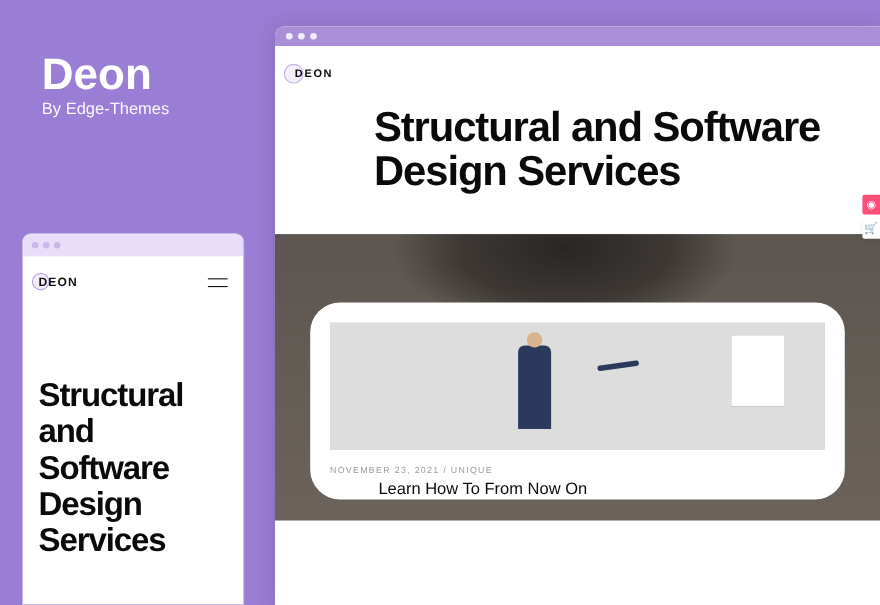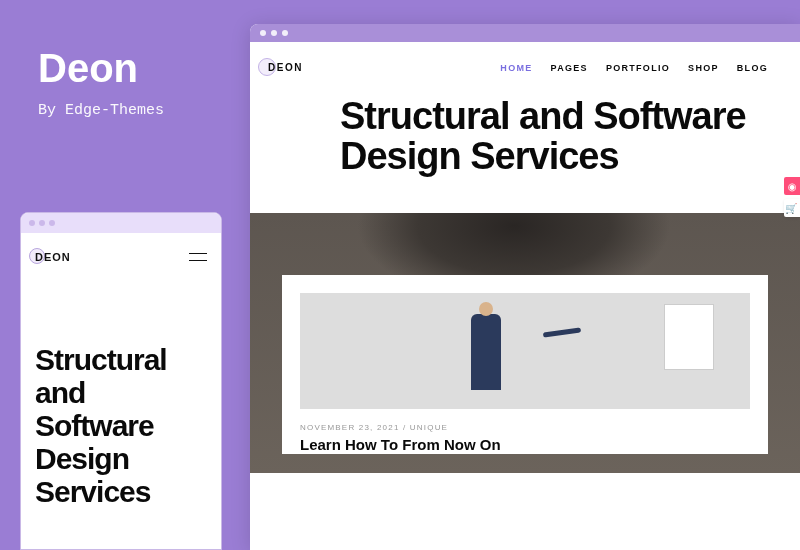--- a/index.html
+++ b/index.html
@@ -22,23 +22,22 @@
   font-weight: 700;
   line-height: 1;
 }
 .title-block .subtitle {
   font-size: 26px;
   font-weight: 400;
   margin-top: 6px;
 }
 .title-block .author {
   font-size: 15px;
-  margin-top: 14px;
+  margin-top: 3px;
   opacity: 0.95;
-  font-family: Liberation Mono, monospace;
 }
 
 
 .mobile {
   position: absolute;
   left: 20px;
   top: 212px;
   width: 202px;
   height: 338px;
   background: #fff;
@@ -180,20 +179,21 @@
 }
 .desktop .card-strip {
   position: absolute;
   left: 32px;
   right: 32px;
   top: 62px;
   background: #fff;
   padding: 18px 18px 0;
   display: flex;
   gap: 24px;
+  border-radius: 27px;
 }
 .card { flex: 1; display: flex; flex-direction: column; }
 .card .thumb {
   height: 116px;
   background: #ddd;
   position: relative;
   overflow: hidden;
 }
 .thumb1 {
   background:
@@ -290,24 +290,25 @@
 }
 .card .meta {
   font-size: 8px;
   letter-spacing: 1.2px;
   color: #999;
   margin-top: 14px;
   text-transform: uppercase;
 }
 .card .post-title {
   font-size: 15px;
-  font-weight: 700;
+  font-weight: 400;
   color: #0a0a0a;
   margin-top: 4px;
   line-height: 1.2;
+  margin-left: 44px;
 }
 
 
 .side-widgets {
   position: absolute;
   right: 0;
   top: 177px;
   width: 16px;
   display: flex;
   flex-direction: column;
@@ -353,27 +354,20 @@
 
 <div class="desktop">
   <div class="titlebar">
     <span class="dot"></span>
     <span class="dot"></span>
     <span class="dot"></span>
   </div>
   <div class="content">
     <div class="nav">
       <div class="logo"><span>DEON</span></div>
-      <div class="menu">
-        <a href="#" class="active">HOME</a>
-        <a href="#">PAGES</a>
-        <a href="#">PORTFOLIO</a>
-        <a href="#">SHOP</a>
-        <a href="#">BLOG</a>
-      </div>
     </div>
     <div class="hero">
       <h2>Structural and Software Design Services</h2>
     </div>
     <div class="section2">
       <div class="bg-face"></div>
       <div class="card-strip">
         <div class="card">
           <div class="thumb thumb1">
             <div class="board"></div>

